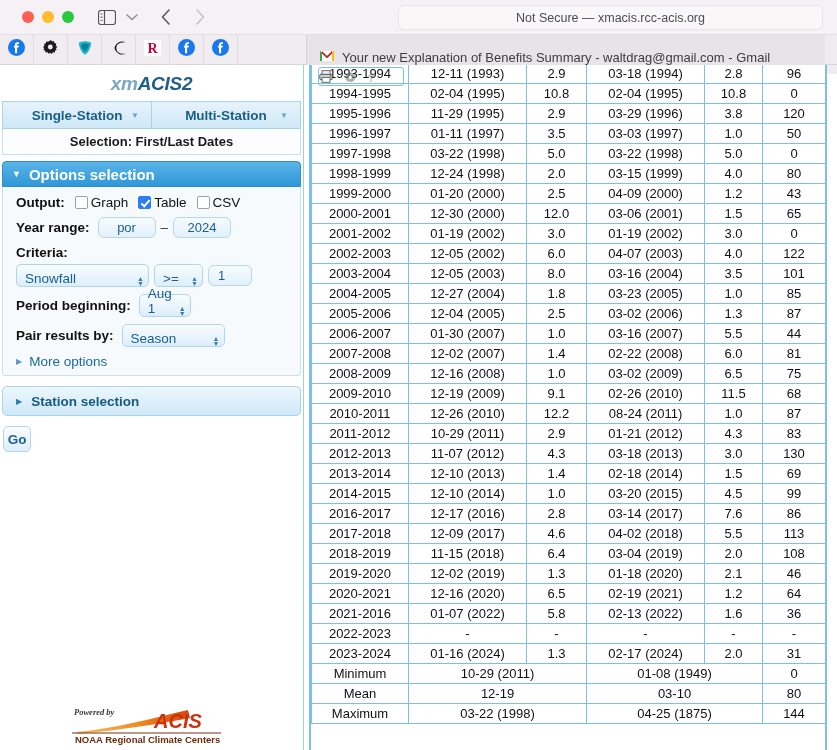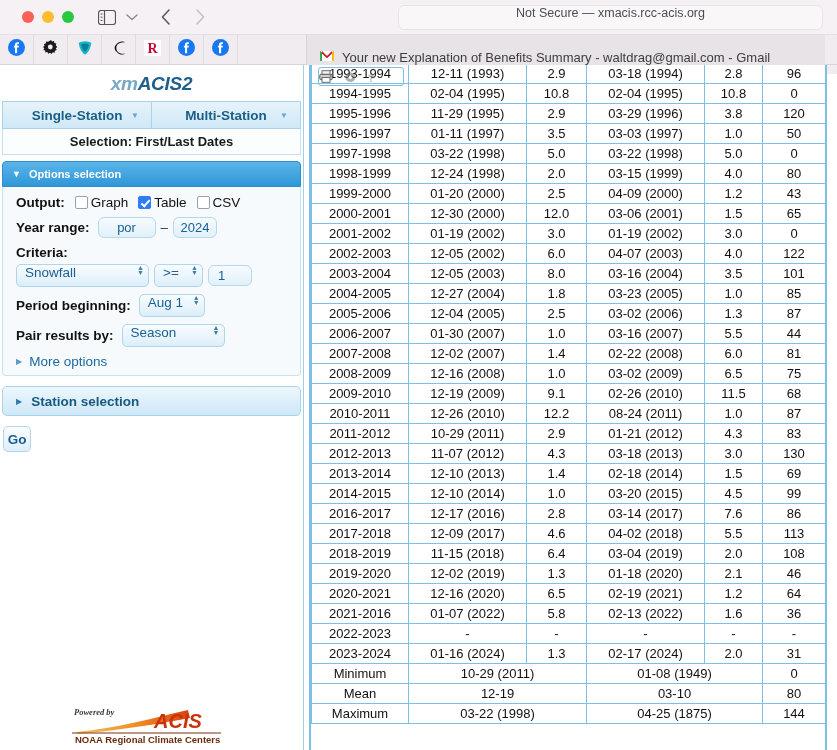--- a/index.html
+++ b/index.html
@@ -35,21 +35,21 @@
   #nav-back-btn { margin-left: 22px; color: #5b5b60; }
   #nav-forward-btn { margin-left: 22px; color: #c2c2c6; }
 
   #address-bar {
     position: absolute;
     left: 398px; top: 5px;
     width: 425px; height: 25px;
     background: #faf7f9;
     border: 1px solid #e9e4e8;
     border-radius: 6px;
-    display: flex; justify-content: center;
+    display: flex; align-items: center; justify-content: center;
     font-size: 12.5px;
     color: #4c4c52;
   }
 
   #bookmarks-bar {
     height: 30px;
     background: #f0ecef;
     display: flex;
     align-items: center;
     position: relative;
@@ -144,21 +144,21 @@
     height: 26px;
     background: linear-gradient(to bottom, #5ab4e8 0%, #2f97d8 100%);
     border: 1px solid #2f8fcc;
     border-radius: 4px 4px 0 0;
     display: flex; align-items: center;
     padding-left: 9px;
     gap: 8px;
     cursor: pointer;
   }
   #options-header .disclosure { color: #ffffff; font-size: 9px; }
-  #options-header .sec-title { color: #ffffff; font-weight: bold; font-size: 11px; }
+  #options-header .sec-title { color: #ffffff; font-weight: bold; font-size: 15px; }
 
   #options-body {
     margin: 0 2px;
     background: #f7fafc;
     border: 1px solid #c7e1f2;
     border-top: none;
     border-radius: 0 0 4px 4px;
     padding: 8px 0 6px 13px;
   }
   .opt-row {
@@ -207,21 +207,21 @@
     cursor: text;
   }
   .dash-sep { margin: 0 5px; color: #333; }
 
   .select-box {
     background: linear-gradient(to bottom, #f8fcfe 0%, #dceefa 100%);
     border: 1px solid #b0d6ed;
     border-radius: 5px;
     height: 23px;
     display: inline-flex;
-    align-items: flex-start;
+    align-items: flex-end;
     padding: 0 4px 0 8px;
     font-size: 13.5px;
     color: #1a6095;
     cursor: pointer;
     position: relative;
   }
   .select-box .sel-val { flex: 1; }
   .stepper-arrows {
     display: inline-flex;
     flex-direction: column;
@@ -507,42 +507,42 @@
         <span class="chk-wrap">
           <span class="chkbox"></span>
           <span class="chk-text">CSV</span>
         </span>
       </div>
 
       <div class="opt-row">
         <span class="opt-label">Year range:</span>
         <span class="pill-input" style="width:58px;margin-left:8px;">por</span>
         <span class="dash-sep">–</span>
-        <span class="pill-input" style="width:44px;">2024</span>
+        <span class="pill-input" style="width:58px;">2024</span>
       </div>
 
       <div class="opt-row" style="margin-bottom:4px;">
         <span class="opt-label">Criteria:</span>
       </div>
 
       <div class="opt-row">
         <span class="select-box" style="width:133px;">
           <span class="sel-val">Snowfall</span>
           <span class="stepper-arrows">▲<br>▼</span>
         </span>
         <span class="select-box" style="width:49px;margin-left:5px;">
           <span class="sel-val">&gt;=</span>
           <span class="stepper-arrows">▲<br>▼</span>
         </span>
         <span class="pill-input" style="width:44px;margin-left:5px;justify-content:flex-start;padding-left:9px;">1</span>
       </div>
 
       <div class="opt-row">
         <span class="opt-label">Period beginning:</span>
-        <span class="select-box" style="width:66px;margin-left:8px;">
+        <span class="select-box" style="width:52px;margin-left:8px;">
           <span class="sel-val">Aug 1</span>
           <span class="stepper-arrows">▲<br>▼</span>
         </span>
       </div>
 
       <div class="opt-row">
         <span class="opt-label">Pair results by:</span>
         <span class="select-box" style="width:103px;margin-left:8px;">
           <span class="sel-val">Season</span>
           <span class="stepper-arrows">▲<br>▼</span>

